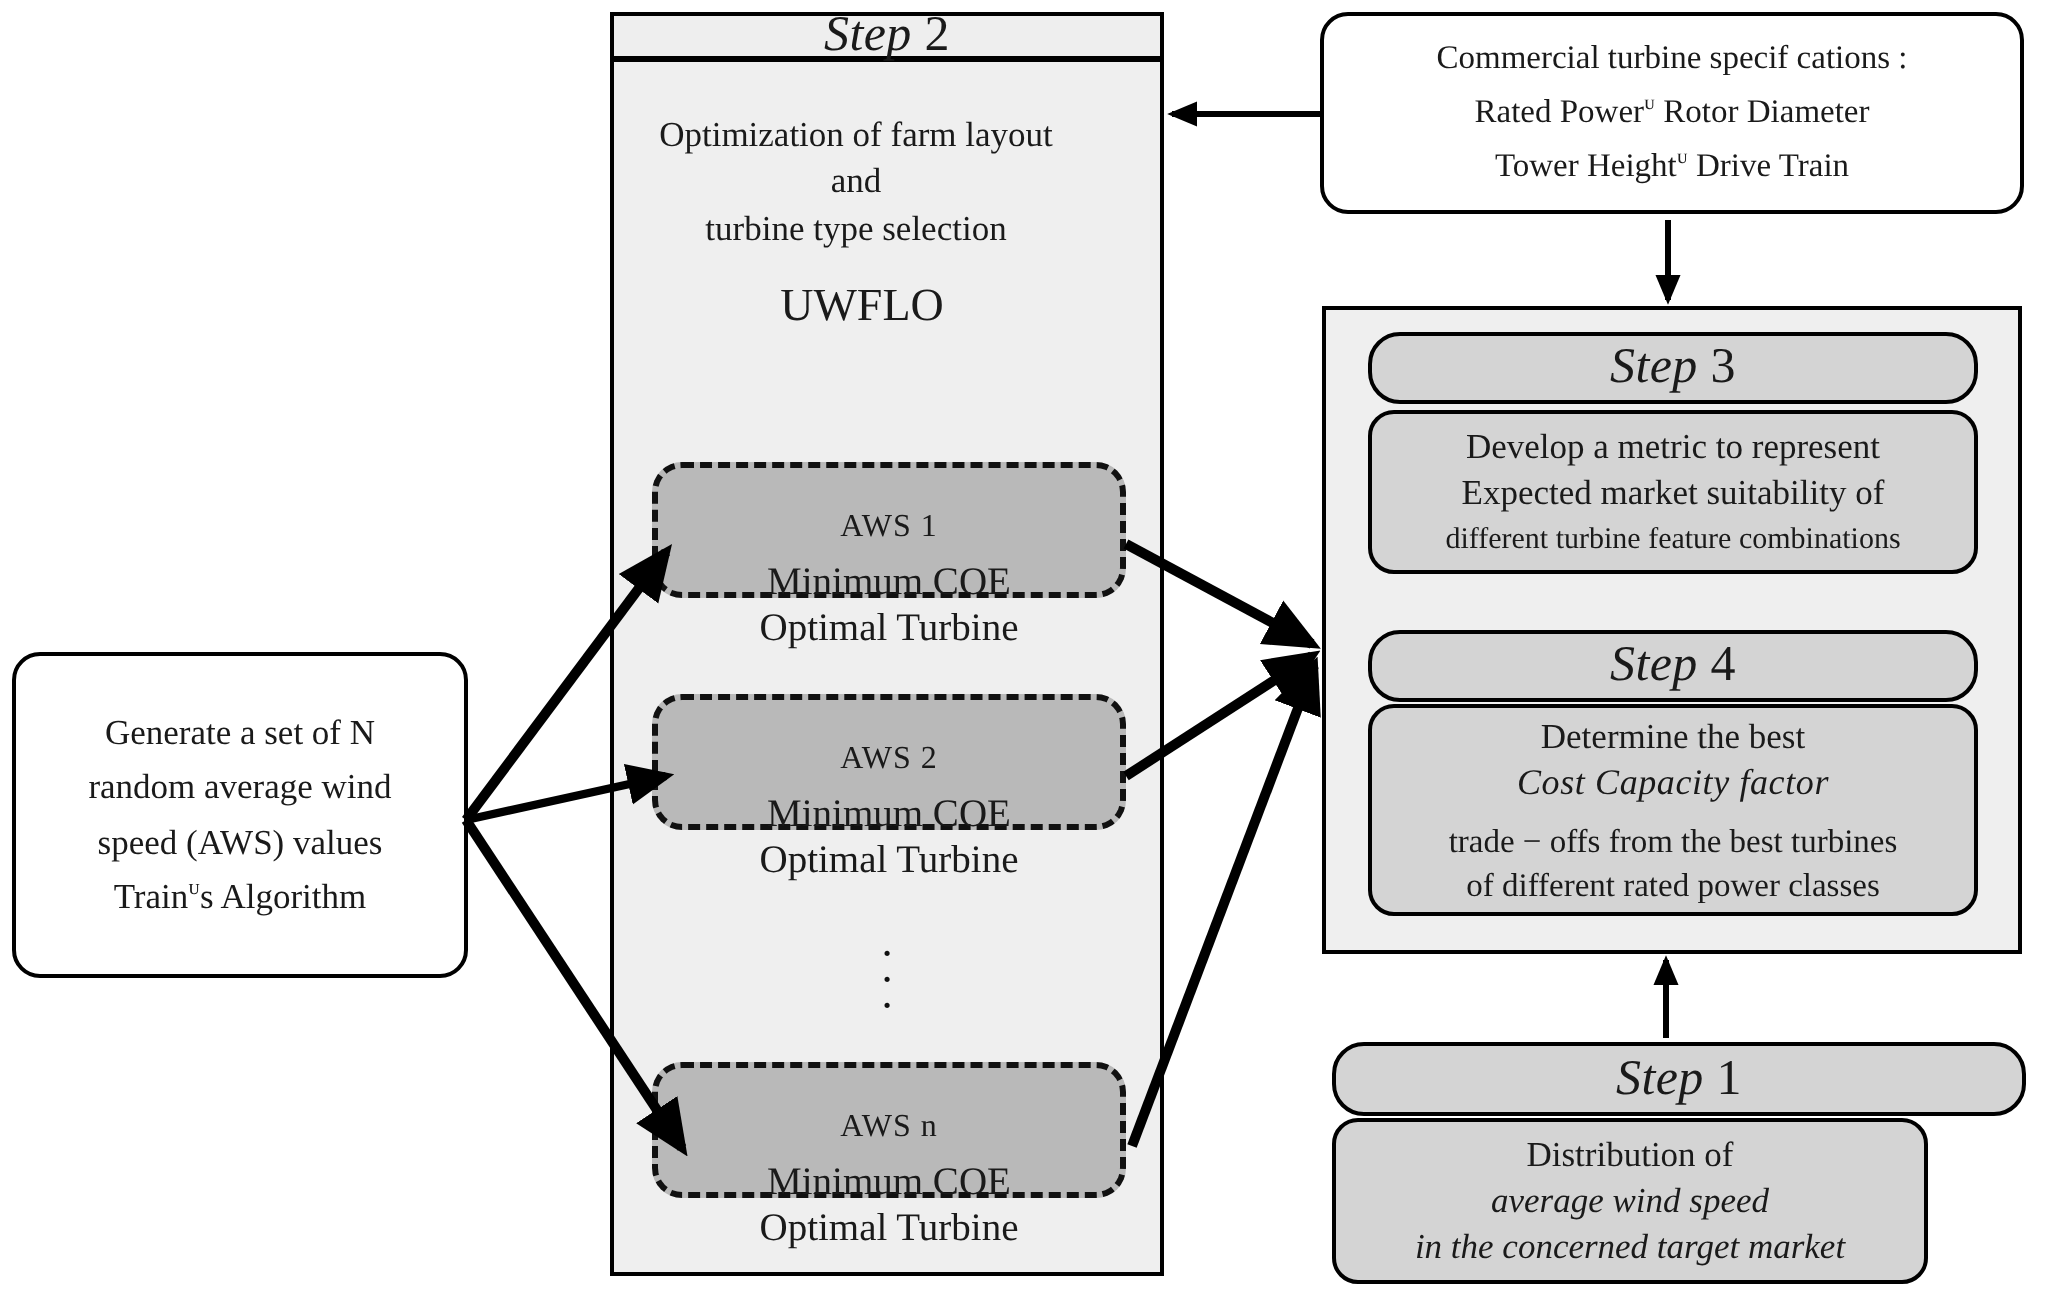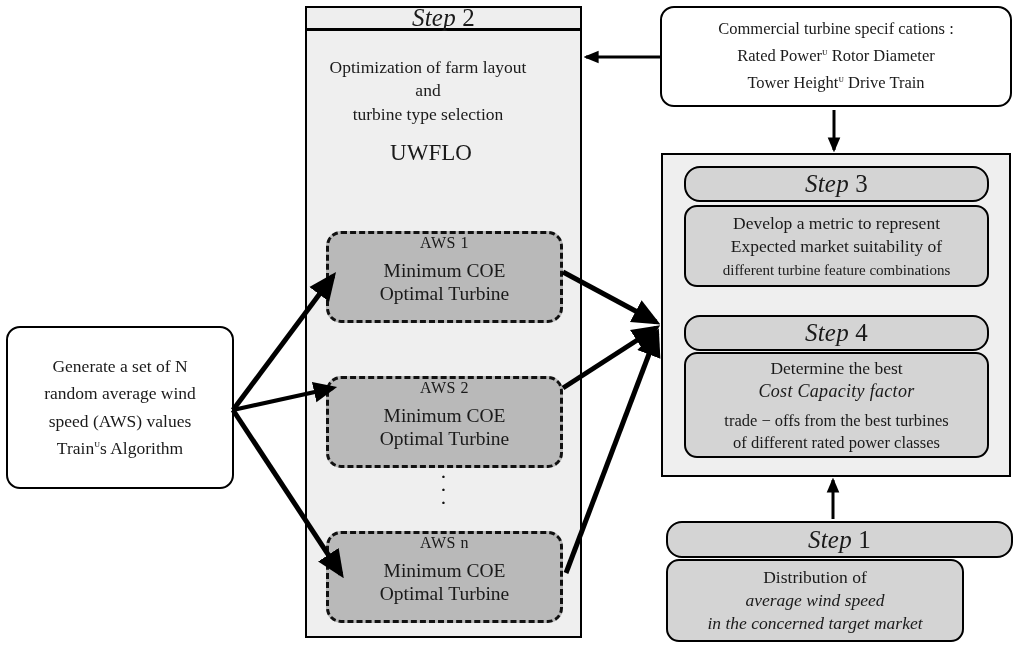--- a/index.html
+++ b/index.html
@@ -25,29 +25,29 @@
   .steplabel{font-size:25px;letter-spacing:.2px;}
   .steplabel .it{font-style:italic;}
 
   #step2-text{position:absolute;left:305px;top:56px;width:246px;height:120px;
       display:flex;flex-direction:column;align-items:center;justify-content:flex-start;
       font-size:17.5px;line-height:1.33;}
   #step2-uwflo{position:absolute;left:305px;top:140px;width:252px;
       text-align:center;font-size:23px;}
 
   
-  .aws{position:absolute;left:326px;width:237px;height:92px;
+  .aws{position:absolute;left:326px;width:237px;height:68px;
       border:3px dashed #111;border-radius:15px;background:#b9b9b9;
       box-sizing:border-box;display:flex;flex-direction:column;
-      align-items:center;justify-content:flex-start;padding-top:0;}
+      align-items:center;justify-content:flex-start;padding-top:21px;}
   .aws .tag{font-size:16px;letter-spacing:.5px;}
   .aws .l1{font-size:19.5px;margin-top:7px;line-height:1.18;}
   .aws .l2{font-size:19.5px;line-height:1.18;}
   #aws1{top:231px;}
-  #aws2{top:347px;margin-top:29px;}
+  #aws2{top:347px;}
   #awsn{top:531px;}
 
   .vdots{position:absolute;left:326px;top:470px;width:237px;text-align:center;
       font-size:22px;letter-spacing:2px;line-height:.6;color:#111;}
   .vdots span{display:block;}
 
   
   #gen-box{left:6px;top:326px;width:228px;height:163px;font-size:17.5px;}
   #gen-box div{line-height:1.55;}
   .sup{font-size:.62em;vertical-align:super;}

